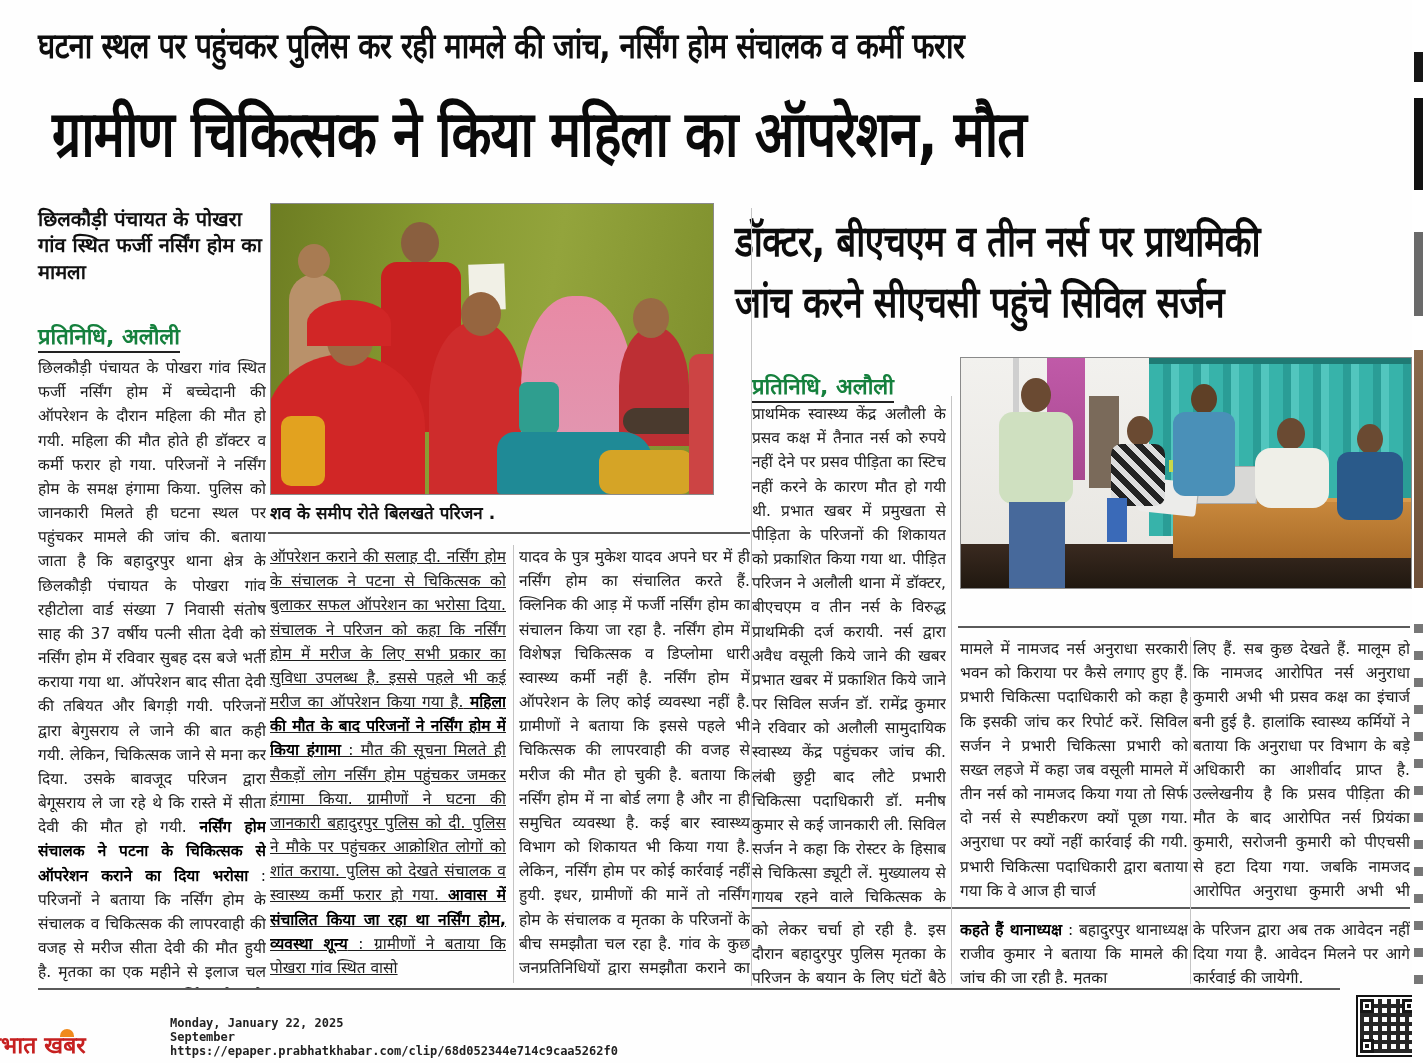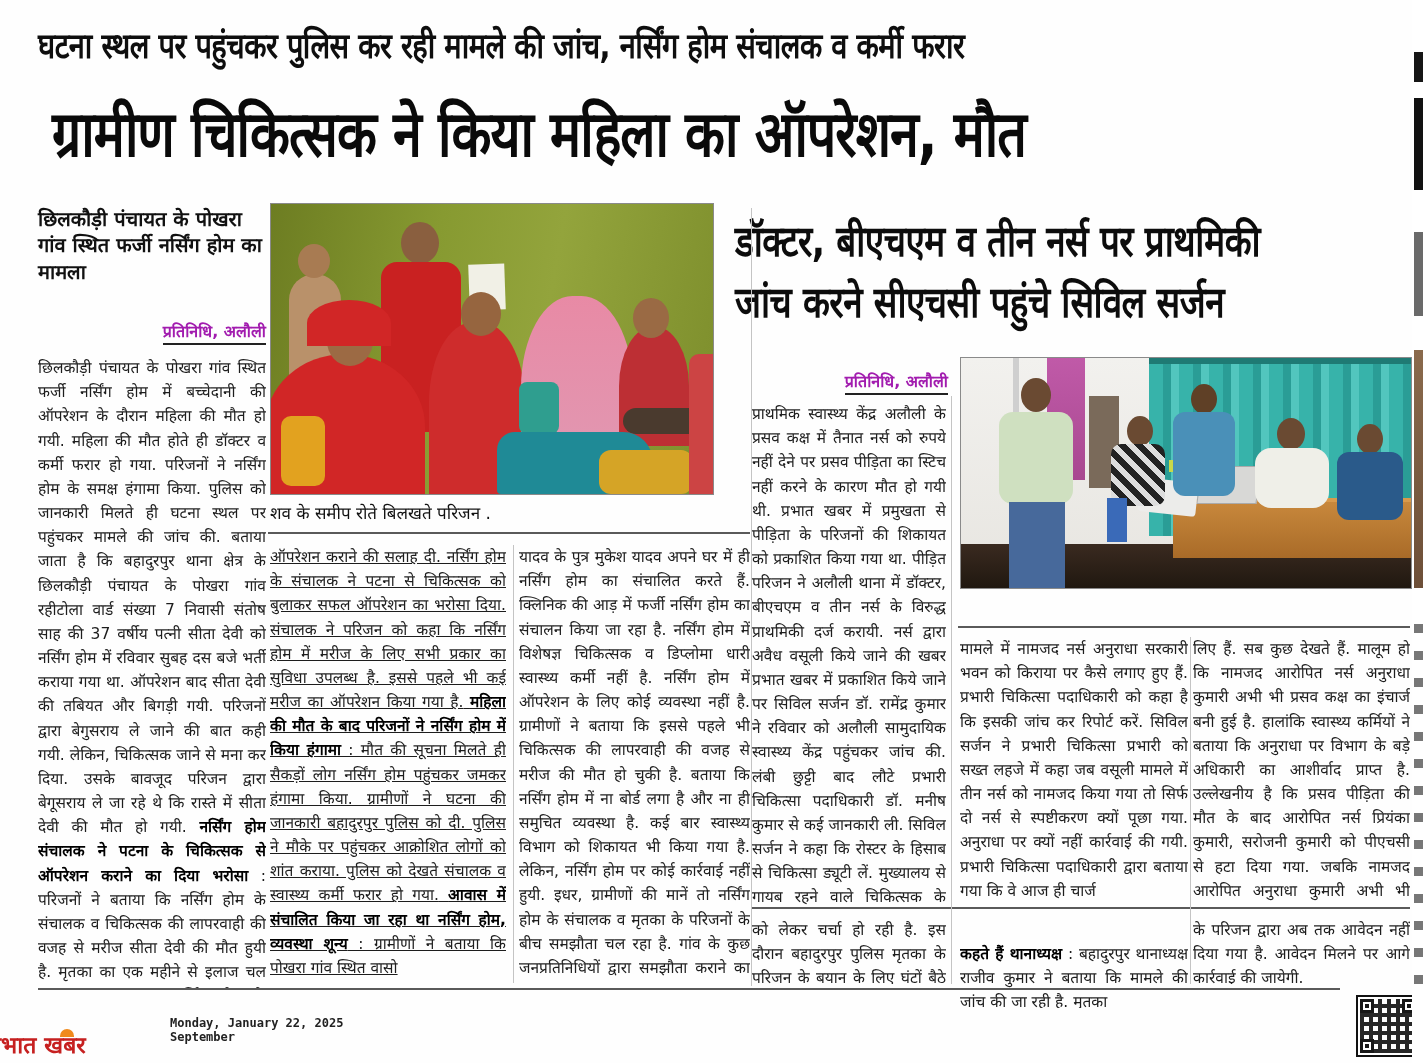--- a/index.html
+++ b/index.html
@@ -5,39 +5,39 @@
   html,body{margin:0;padding:0;background:#e8e8e8;}
   .page{position:relative;width:1423px;height:1063px;background:#fefefe;overflow:hidden;
         font-family:"DejaVu Sans",sans-serif;color:#1b1b1b;}
   .abs{position:absolute;}
   .condensed{transform:scaleY(1.22);transform-origin:top left;}
   .kicker{left:38px;top:20px;width:1370px;font-size:29px;font-weight:bold;color:#0e0e0e;
           white-space:nowrap;letter-spacing:-0.5px;}
   .headline{left:52px;top:88px;width:1360px;font-size:52px;font-weight:bold;color:#0a0a0a;
           white-space:nowrap;letter-spacing:-1px;}
   .l-sub{left:38px;top:206px;width:238px;font-size:20px;font-weight:bold;line-height:1.32;color:#111;}
-  .byline{font-size:16px;font-weight:bold;text-align:right;color:#a21caf;}
+  .byline{font-size:22px;font-weight:bold;text-align:left;color:#15803d;}
   .byline span{border-bottom:2px solid #222;padding-bottom:2px;}
   .l-byline{left:38px;top:320px;width:228px;}
   .r-byline{left:752px;top:370px;width:196px;}
   .col{position:absolute;font-size:15.5px;line-height:1.56;text-align:justify;color:#1d1d1d;overflow:hidden;}
   .col b{color:#000;}
   .col1{left:38px;top:356px;width:228px;height:632px;}
   .col2{left:270px;top:545px;width:236px;height:438px;text-decoration:underline;}
   .col3{left:519px;top:545px;width:231px;height:438px;}
   .col4{left:752px;top:402px;width:194px;height:503px;}
   .col5{left:960px;top:637px;width:228px;height:268px;}
   .col6{left:1193px;top:637px;width:217px;height:268px;}
   .band{height:66px;top:918px;}
   .b1{left:752px;width:194px;}
-  .b2{left:960px;width:228px;margin-top:24px;}
+  .b2{left:960px;width:228px;}
   .b3{left:1193px;width:217px;}
   .r-sub{left:735px;top:212px;width:680px;font-size:35px;font-weight:bold;line-height:1.42;
          color:#0c0c0c;letter-spacing:-0.5px;}
-  .caption{font-size:17px;font-weight:normal;color:#111;}
+  .caption{font-size:17px;font-weight:bold;color:#111;}
   .cap1{left:270px;top:501px;width:442px;}
   .cap2{left:960px;top:593px;width:450px;}
   .hrule{position:absolute;background:#5a5a5a;height:2px;}
   .vrule{position:absolute;background:#c4c4c4;width:1px;}
   
   .photo{position:absolute;border:1px solid #8a8a8a;overflow:hidden;}
   .photo1{left:270px;top:203px;width:442px;height:290px;
           background:linear-gradient(100deg,#6d7d22 0%,#879a31 35%,#93a43c 60%,#7d8e2c 100%);}
   .ph{position:absolute;}
   
@@ -150,20 +150,21 @@
 
   <div class="vrule" style="left:513px;top:545px;height:438px;"></div>
   <div class="vrule" style="left:751px;top:208px;height:778px;"></div>
   <div class="vrule" style="left:951px;top:396px;height:588px;"></div>
   <div class="vrule" style="left:1190px;top:637px;height:347px;"></div>
 
   <div class="abs logo"><span class="sun"></span><span>प्रभात खबर</span></div>
   <div class="abs meta">
     <div>Monday, January 22, 2025</div>
     <div>September</div>
+    <a href="#">https://epaper.prabhatkhabar.com/clip/68d052344e714c9caa5262f0</a>
   </div>
 
   <div class="abs qr">
     <div class="qr-grid">
       <div class="qr-eye" style="left:0;top:0;"></div>
       <div class="qr-eye" style="right:0;top:0;"></div>
       <div class="qr-eye" style="left:0;bottom:0;"></div>
     </div>
   </div>
 

